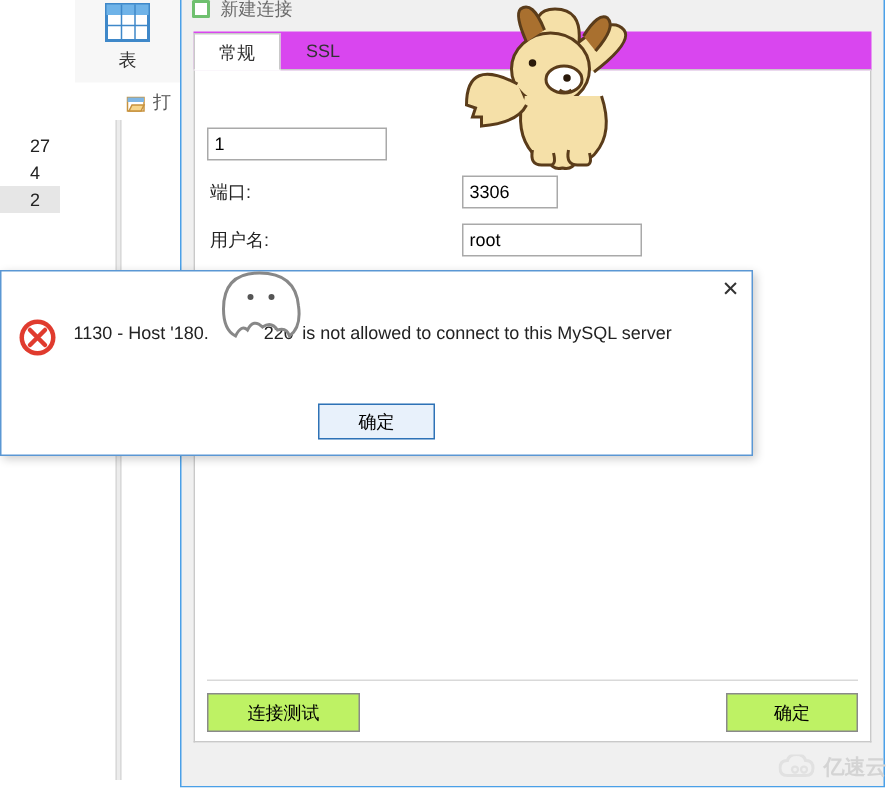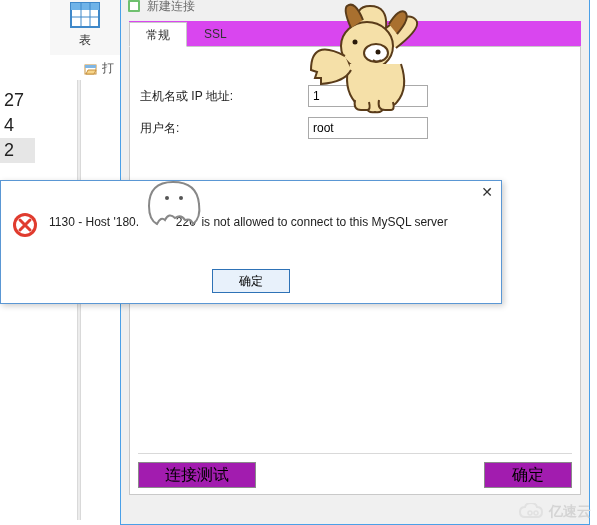--- a/index.html
+++ b/index.html
@@ -39,22 +39,22 @@
       gap: 4px;
       color: #555;
     }
 
     .left-list {
       position: absolute;
       left: 0; top: 88px;
       width: 35px;
     }
     .left-list div {
-      font-size: 18px;
-      padding: 2px 4px;
+      font-size: 12px;
+      padding: 2px 20px;
       color: #222;
     }
     .left-list .sel { background: #e6e6e6; }
 
     .left-divider {
       position: absolute;
       left: 77px; top: 80px;
       width: 4px; height: 440px;
       background: #ececec;
       border-left: 1px solid #d9d9d9;
@@ -142,22 +142,22 @@
       border-top: 1px solid #d9d9d9;
       padding-top: 8px;
       display: flex;
       gap: 10px;
     }
     .button-bar .spacer { flex: 1; }
     .btn {
       min-width: 88px;
       height: 26px;
       border: 1px solid #8a8a8a;
-      background: #a21caf;
-      font-size: 16px;
+      background: #bef264;
+      font-size: 12px;
       padding: 0 26px;
       cursor: default;
     }
 
     
     .msgbox {
       position: absolute;
       left: 0; top: 180px;
       width: 502px;
       height: 124px;
@@ -272,22 +272,25 @@
   </div>
 
   <div class="tabstrip">
     <div class="tab active"><span>常规</span></div>
     <div class="tab"><span>SSL</span></div>
   </div>
 
   <div class="form-area">
     <div style="height:24px"></div>
     <div class="form-row">
-      <label>主机名或 IP 地址:</label>
       <input type="text" class="inp-med" value="1" style="">
+    </div>
+    <div class="form-row">
+      <label>端口:</label>
+      <input type="text" class="inp-sm" value="3306" style="">
     </div>
     <div class="form-row">
       <label>用户名:</label>
       <input type="text" class="inp-med" value="root" style="">
     </div>
 
     <div class="button-bar">
       <button class="btn">连接测试</button>
       <div class="spacer"></div>
       <button class="btn">确定</button>

